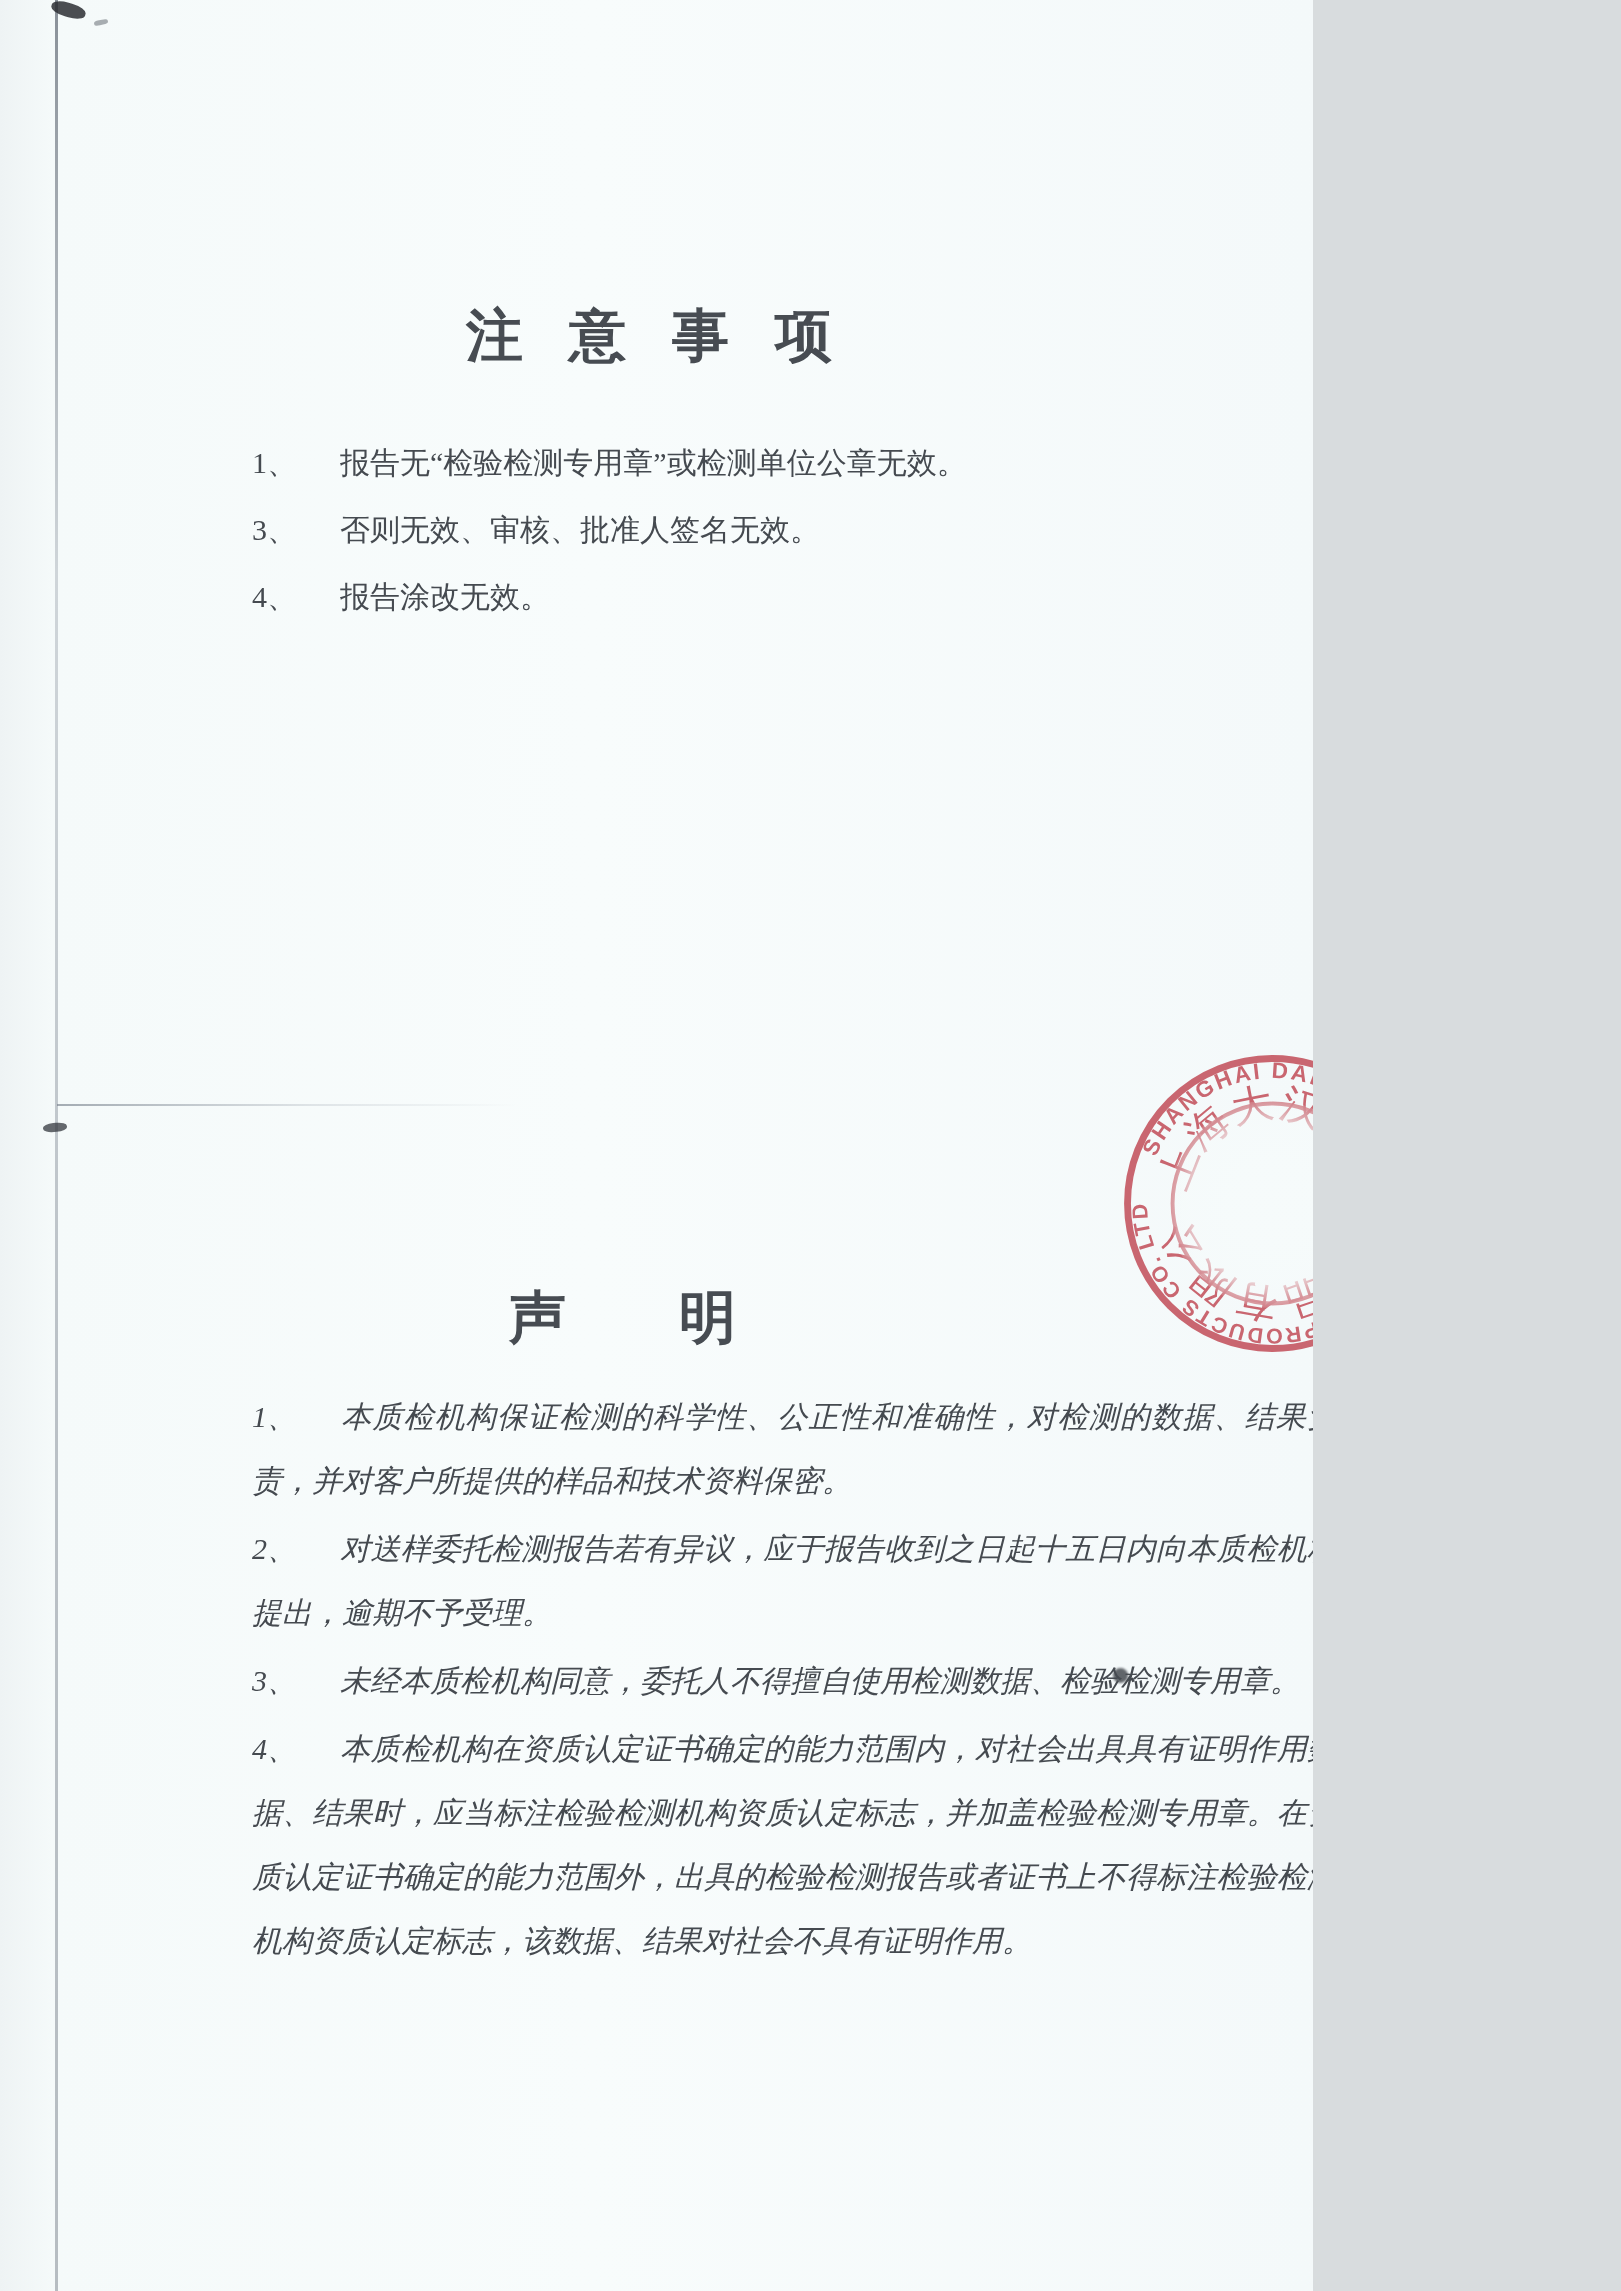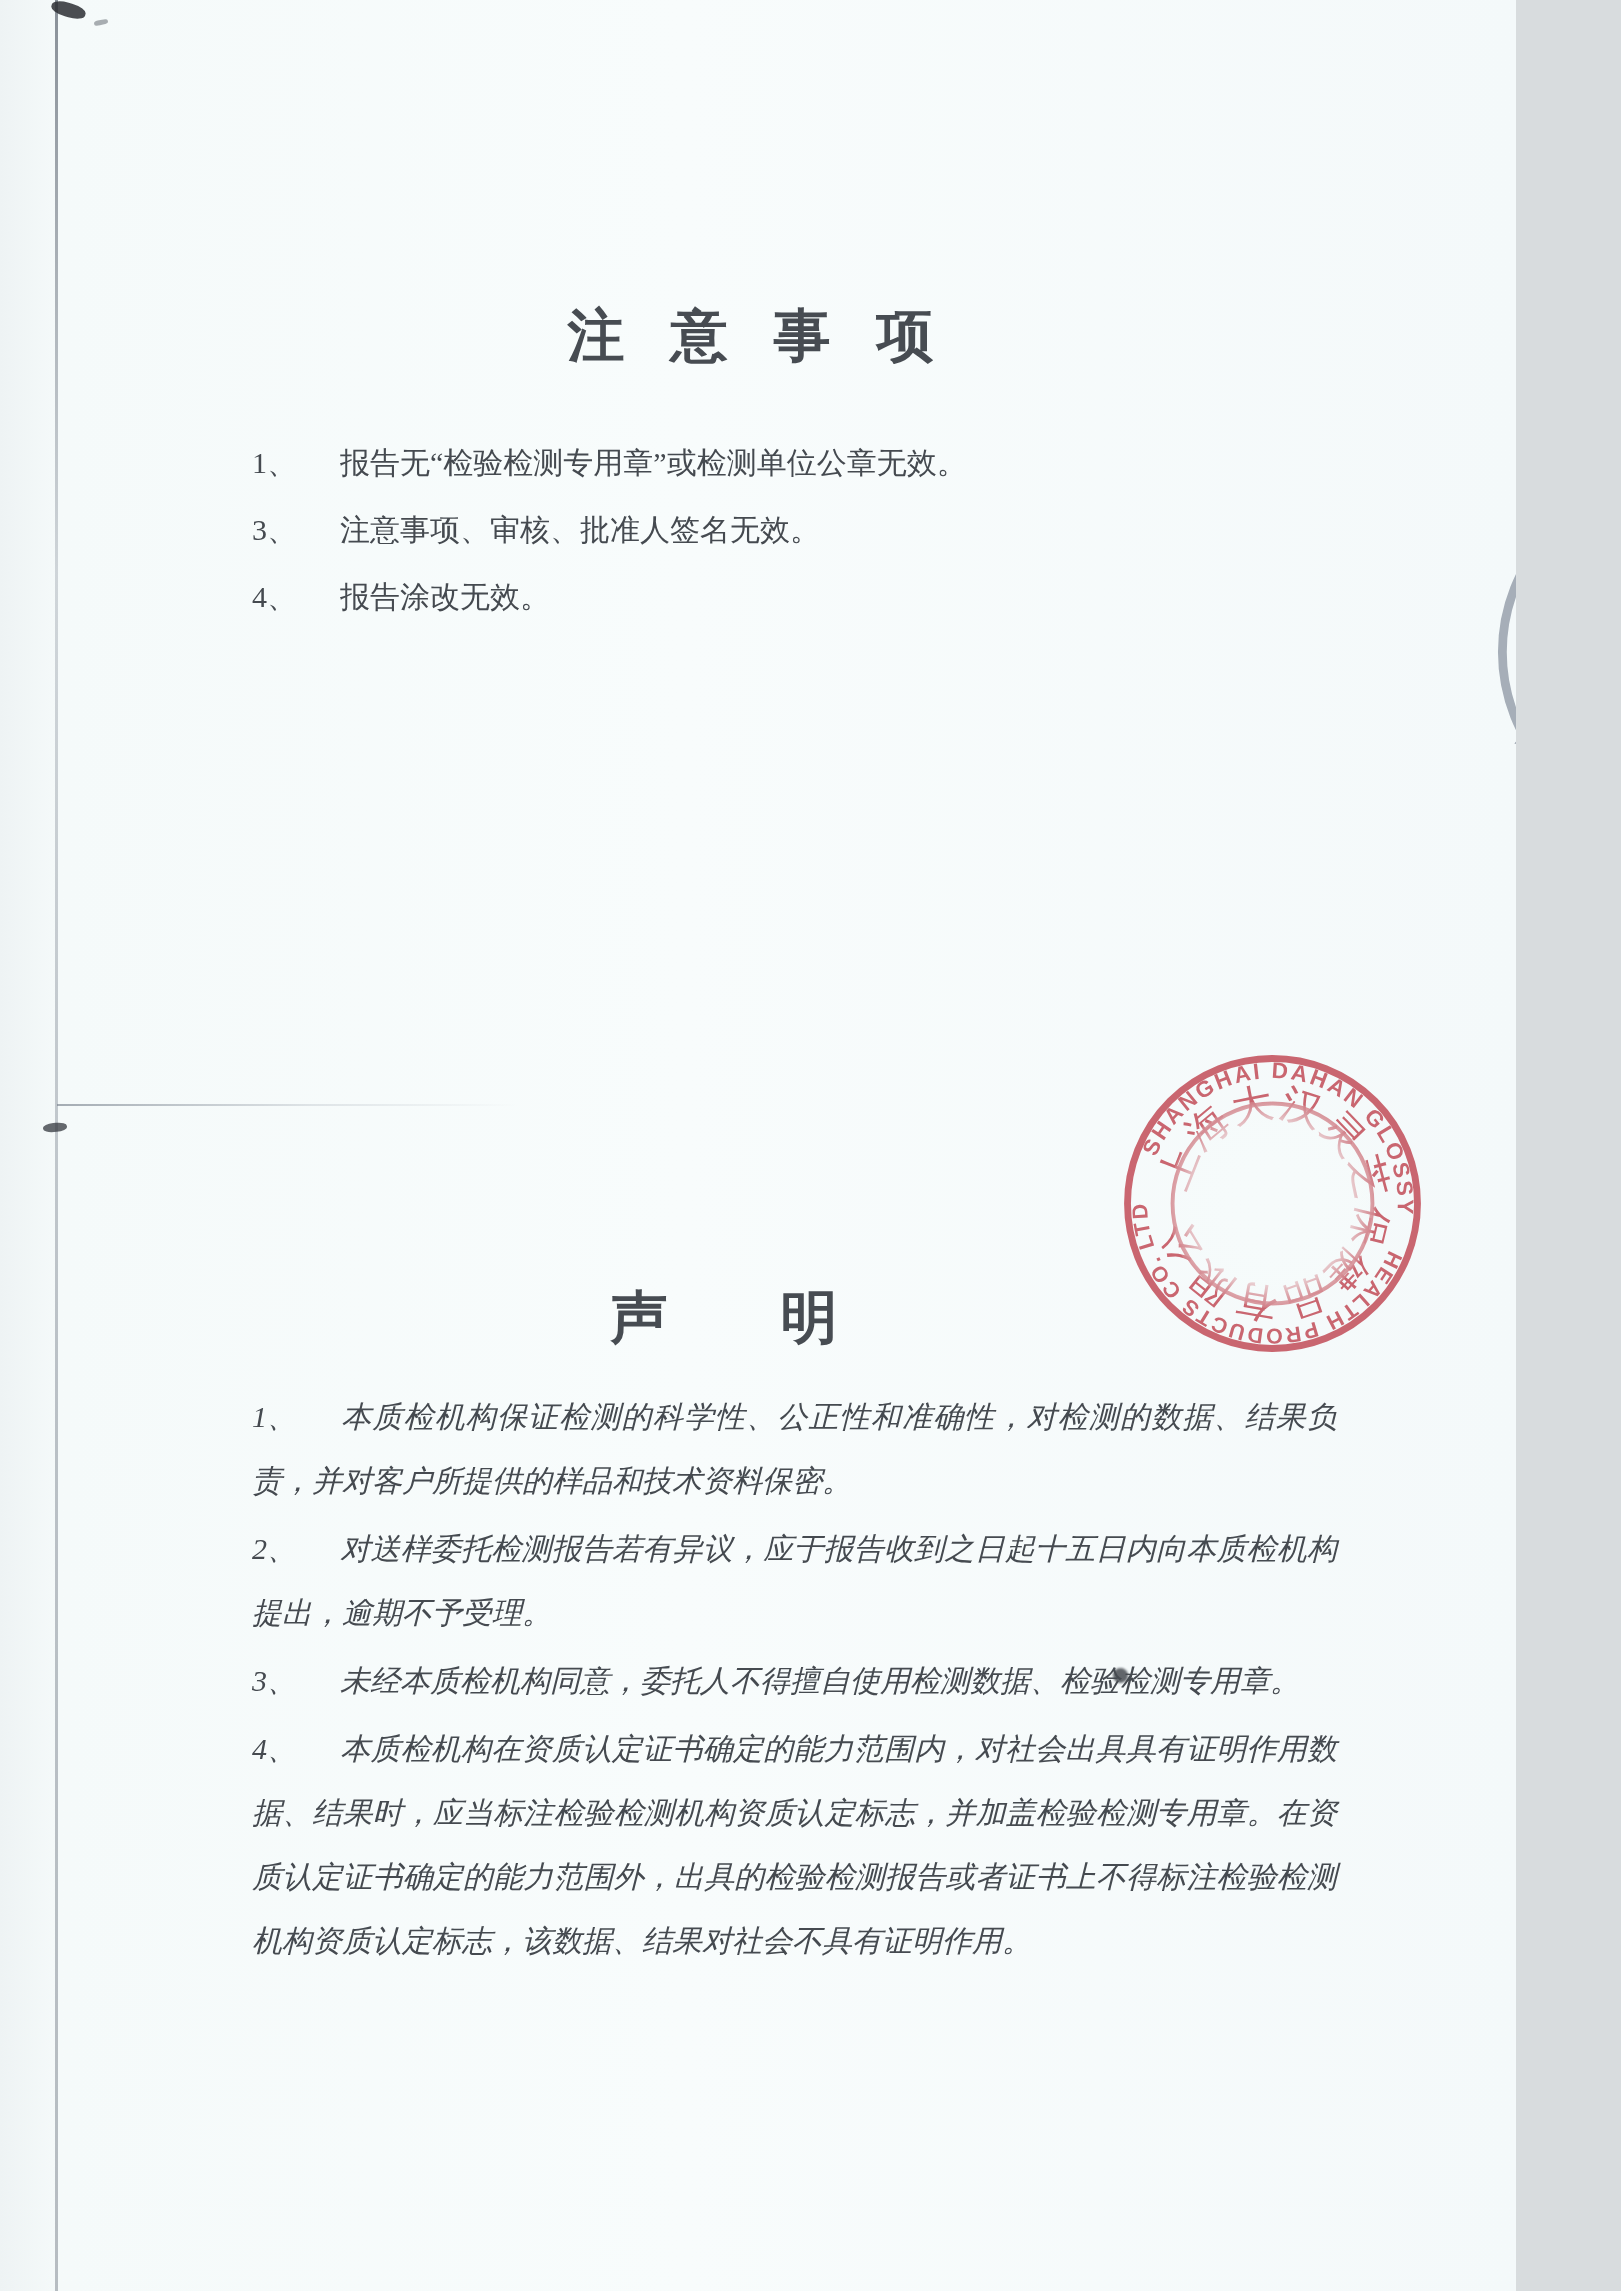--- a/index.html
+++ b/index.html
@@ -1,17 +1,17 @@
 <!DOCTYPE html>
 <html><head>
 <meta charset="utf-8">
 <style>
   html,body { margin:0; padding:0; background:#d8dcde; }
   #page {
-    position:relative; width:1516px; height:2292px; overflow:hidden;
+    position:relative; width:1313px; height:2292px; overflow:hidden;
     background:linear-gradient(90deg,#eef3f4 0,#f5fafa 4%,#f8fcfc 45%,#f4f9fa 100%);
     font-family:"Liberation Serif","DejaVu Serif",serif;
     color:#44494f;
   }
   .fold-line {
     position:absolute; left:55px; top:0; width:2.9px; height:100%;
     background:linear-gradient(180deg,rgba(110,118,128,.8),rgba(150,158,168,.4) 25%,rgba(138,146,156,.55) 60%,rgba(120,128,138,.5) 100%);
   }
   .crease-h {
     position:absolute; left:57px; top:1104px; width:461px; height:2px;
@@ -67,21 +67,21 @@
   <div class="punch-dot"></div>
   <div class="ink-blob"></div>
 
   <h1 class="doc-title" id="notice-title">注意事项</h1>
 
   <div class="list" id="notice-list">
     <p>
       <span class="num">1、</span><span>报告无“检验检测专用章”或检测单位公章无效。</span>
     </p>
     <p>
-      <span class="num">3、</span><span>注意事项、审核、批准人签名无效。</span>
+      <span class="num">3、</span><span>否则无效、审核、批准人签名无效。</span>
     </p>
     <p>
       <span class="num">4、</span><span>报告涂改无效。</span>
     </p>
   </div>
 
   <h1 class="doc-title" id="statement-title">声明</h1>
 
   <div class="list" id="statement-list">
     <p>

